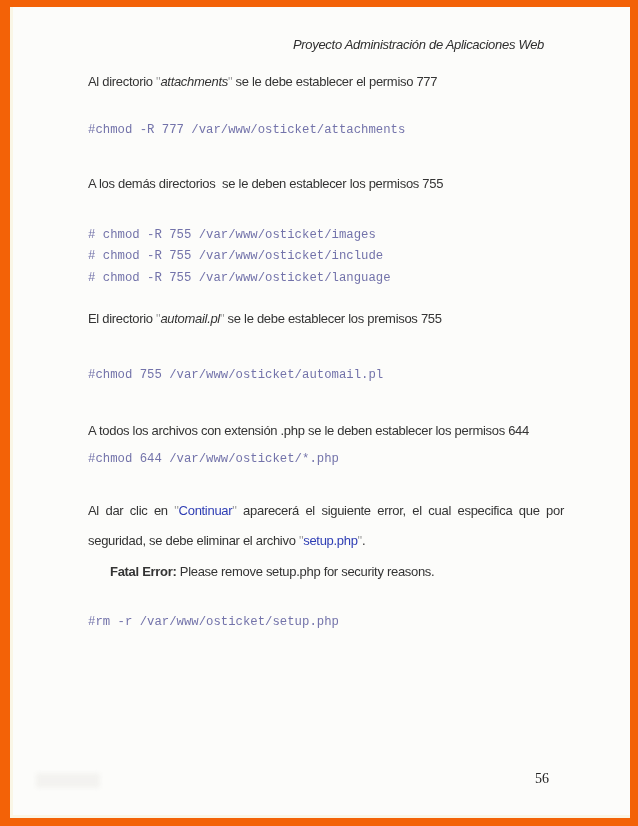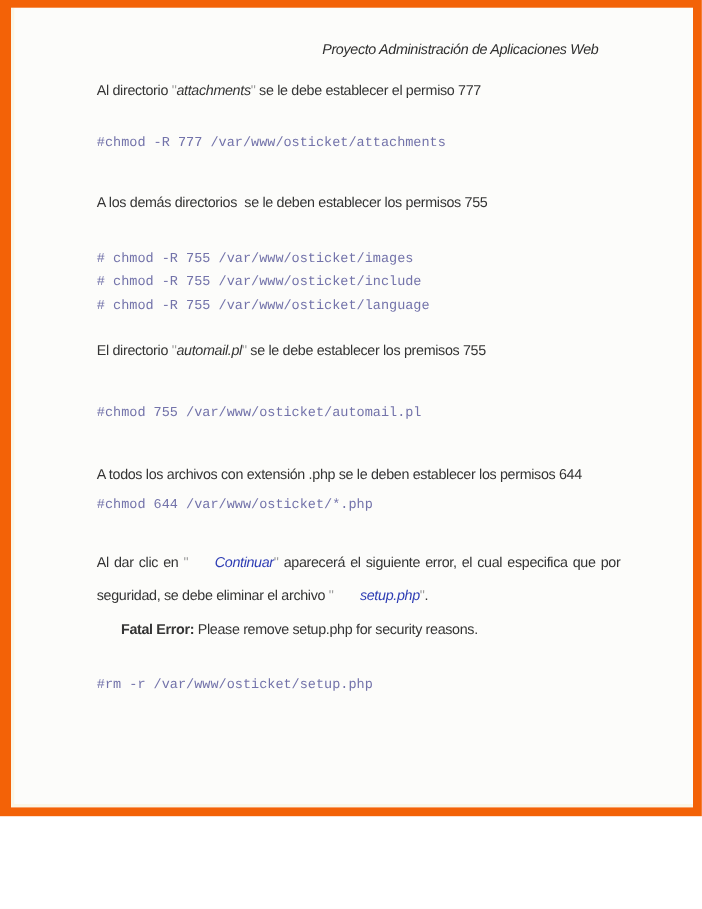--- a/index.html
+++ b/index.html
@@ -2,21 +2,21 @@
 <html><head>
 <meta charset="utf-8">
 <style>
   * { margin: 0; padding: 0; box-sizing: border-box; }
   html, body { width: 638px; height: 826px; }
   body { font-family: "Liberation Sans", sans-serif; }
 
   .canvas {
     position: relative;
     width: 638px;
-    height: 742px;
+    height: 826px;
     background: #f36207;           
     overflow: hidden;
   }
   .page {
     position: absolute;
     left: 10px; top: 7px; right: 8px; bottom: 8px;
     background: #fcfcfa;
     box-shadow: inset 3px -3px 0 0 #faf6e6; 
   }
 
@@ -36,21 +36,21 @@
   }
   .code {
     font-family: "Liberation Mono", "DejaVu Sans Mono", monospace;
     color: #7373aa;
     font-size: 12.3px;
     letter-spacing: 0px;
     line-height: 21.4px;
     white-space: pre;
   }
   .em   { font-style: italic; }
-  .blue { font-style: italic; color: #2e3db4; margin-left: 24px; }
+  .blue { color: #2e3db4; }
   .q    { color: #9b9b9b; }
   .b    { font-weight: bold; }
 
   .justify {
     text-align: justify;
     line-height: 29.5px;
   }
 
   .page-number {
     position: absolute;

